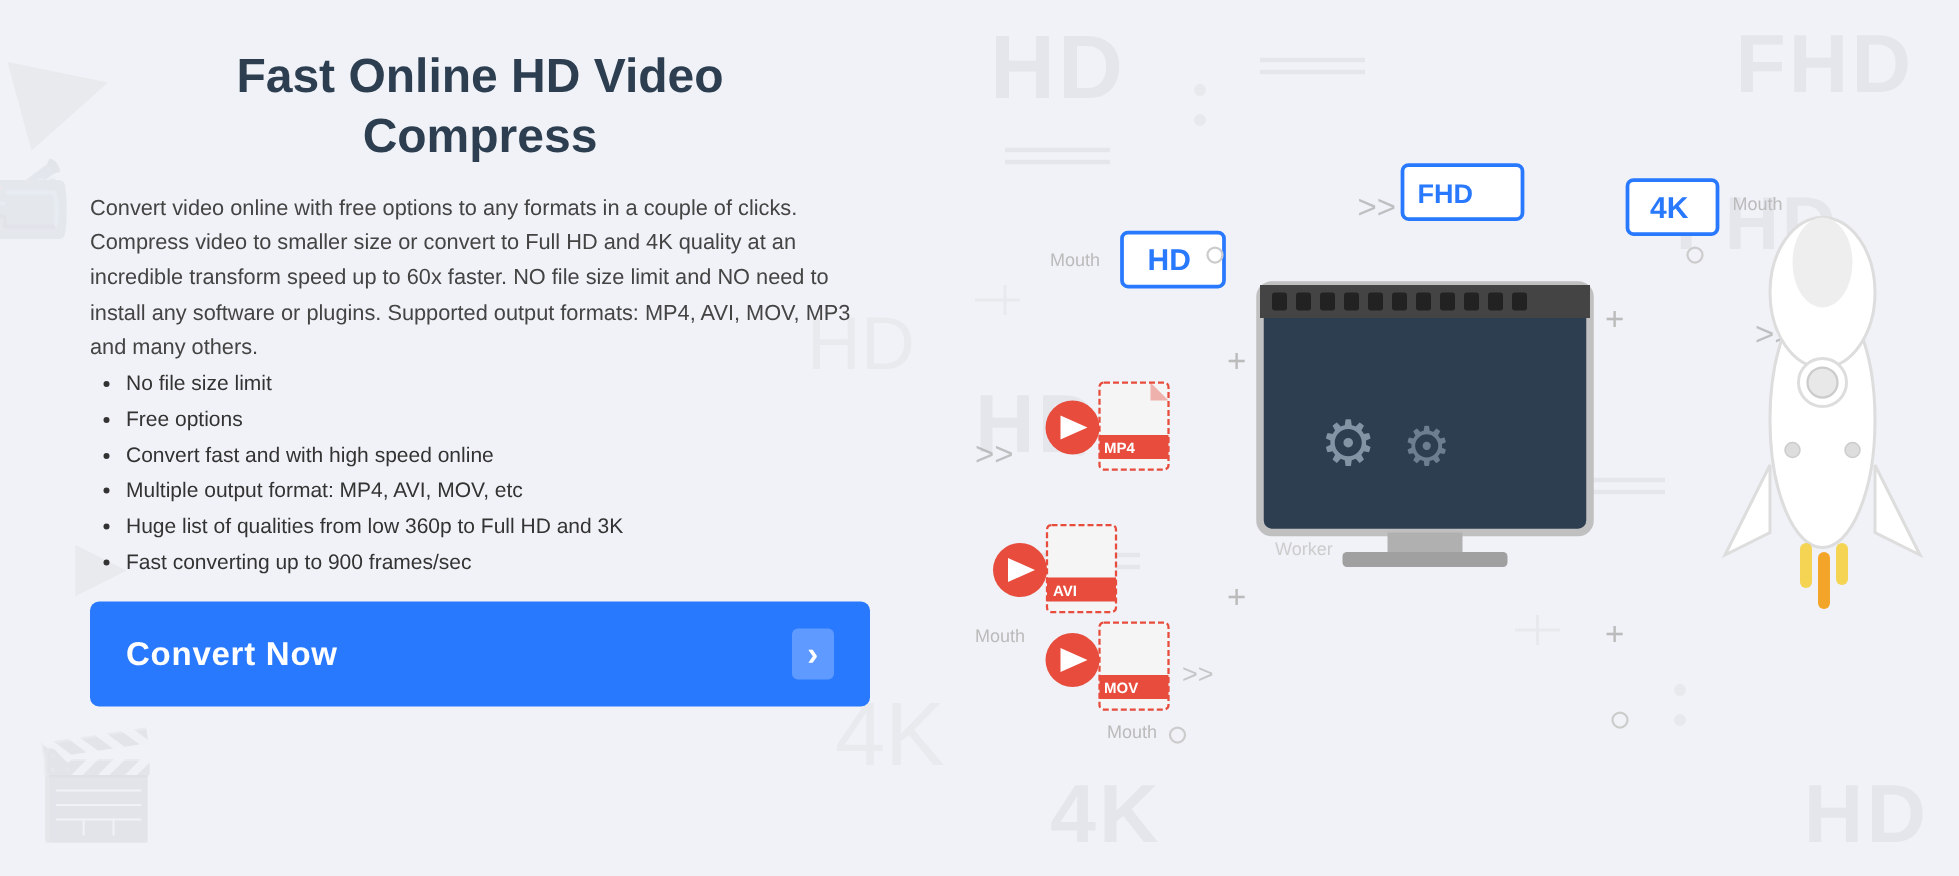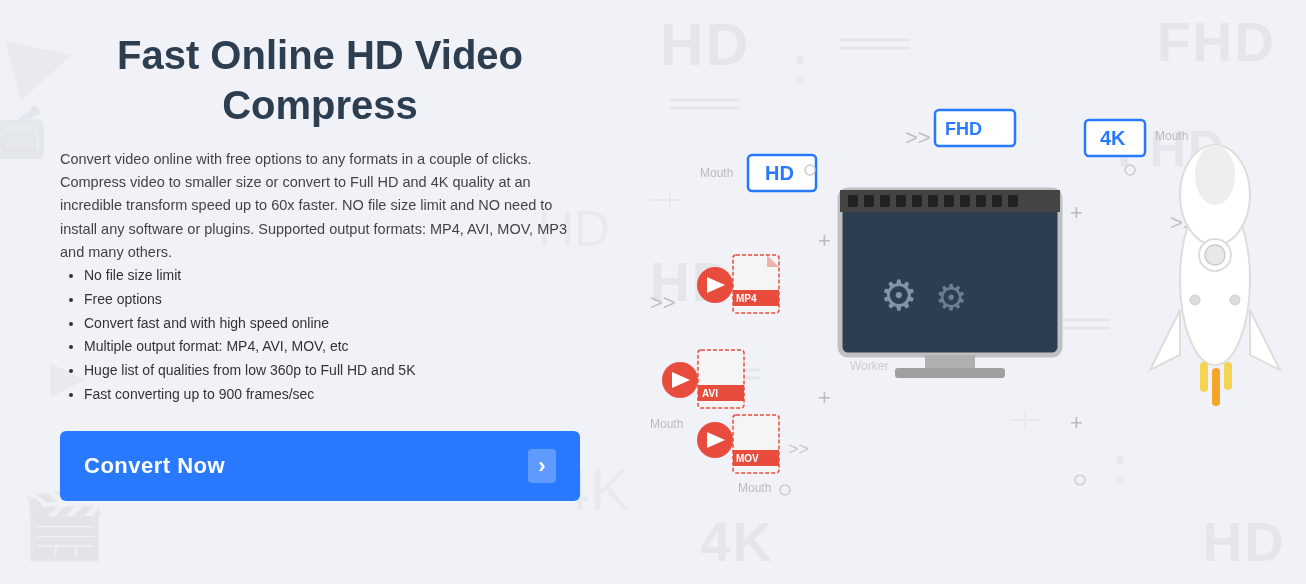--- a/index.html
+++ b/index.html
@@ -39,21 +39,21 @@
       pointer-events: none;
     }
     .bg-icon {
       position: absolute;
       opacity: 0.07;
       font-size: 60px;
       color: #888;
     }
 
     .main-title {
-      font-size: 40px;
+      font-size: 32px;
       font-weight: 800;
       color: #2c3e50;
       text-align: center;
       line-height: 1.25;
       margin-bottom: 18px;
       position: relative;
       z-index: 2;
     }
 
     .description {
@@ -61,21 +61,21 @@
       color: #444;
       line-height: 1.6;
       margin-bottom: 0;
       position: relative;
       z-index: 2;
     }
 
     .features-list {
       list-style: disc;
       padding-left: 24px;
-      margin-bottom: 24px;
+      margin-bottom: 14px;
       position: relative;
       z-index: 2;
     }
 
     .features-list li {
       font-size: 14px;
       color: #333;
       line-height: 1.7;
     }
 
@@ -166,21 +166,21 @@
       <span>Compress</span>
     </h1>
 
     <p class="description">Convert video online with free options to any formats in a couple of clicks. Compress video to smaller size or convert to Full HD and 4K quality at an incredible transform speed up to 60x faster. NO file size limit and NO need to install any software or plugins. Supported output formats: MP4, AVI, MOV, MP3 and many others.</p>
 
     <ul class="features-list">
       <li>No file size limit</li>
       <li>Free options</li>
       <li>Convert fast and with high speed online</li>
       <li>Multiple output format: MP4, AVI, MOV, etc</li>
-      <li>Huge list of qualities from low 360p to Full HD and 5K</li>
+      <li>Huge list of qualities from low 360p to Full HD and 3K</li>
       <li>Fast converting up to 900 frames/sec</li>
     </ul>
 
     <div class="convert-btn-wrapper">
       <button class="convert-btn">
         <span>Convert Now</span>
         <span class="arrow-icon">›</span>
       </button>
     </div>
 

